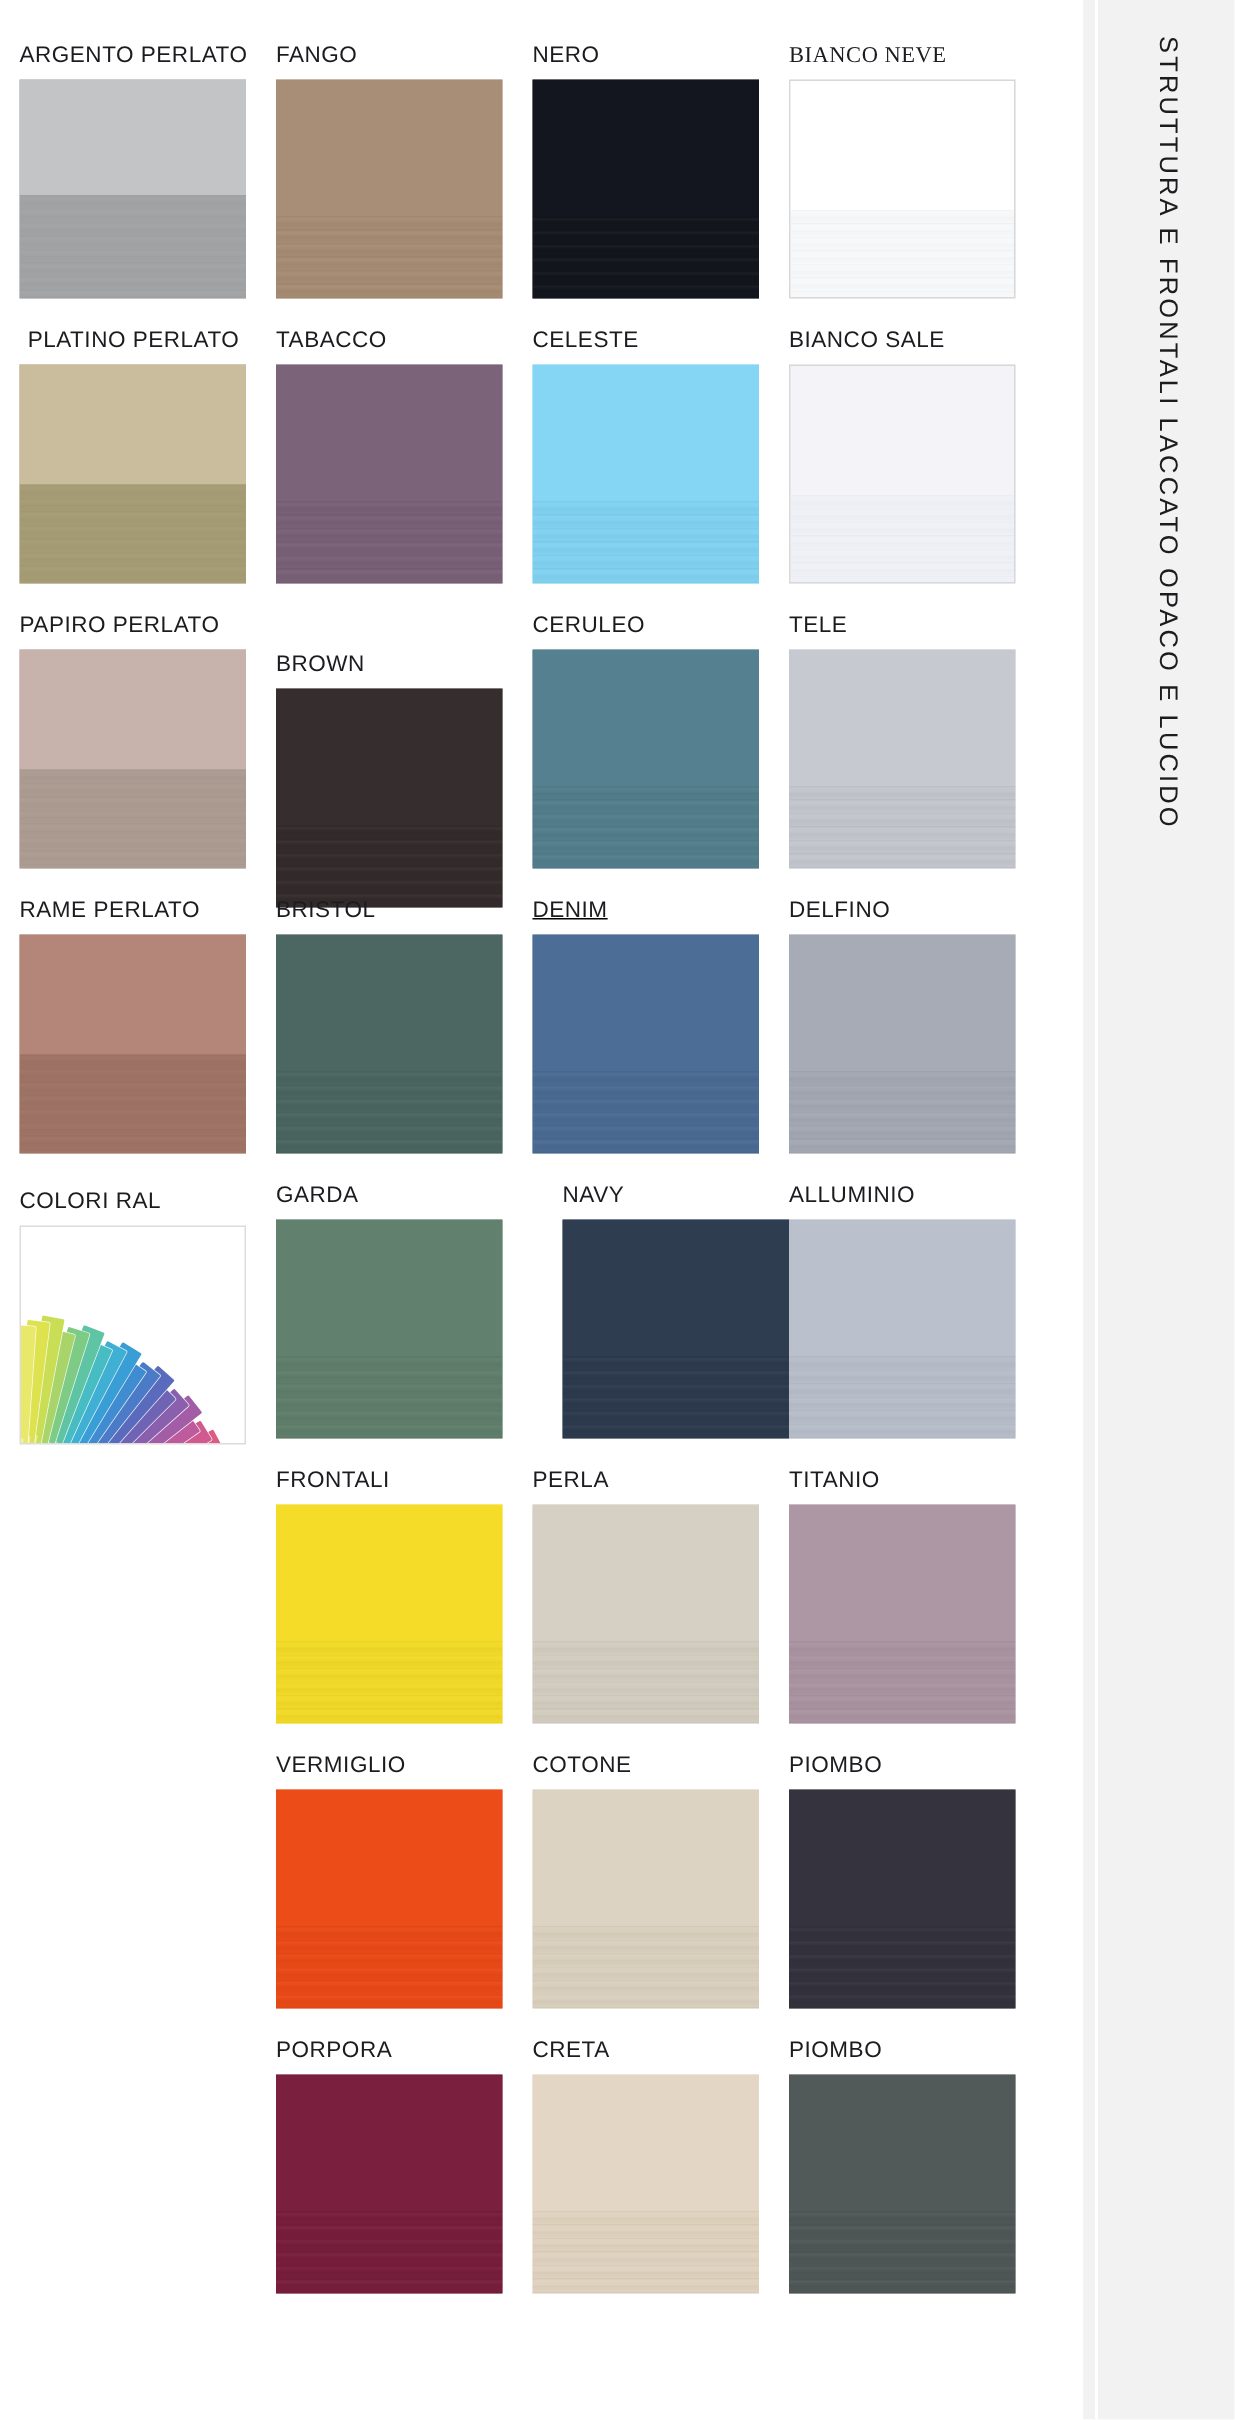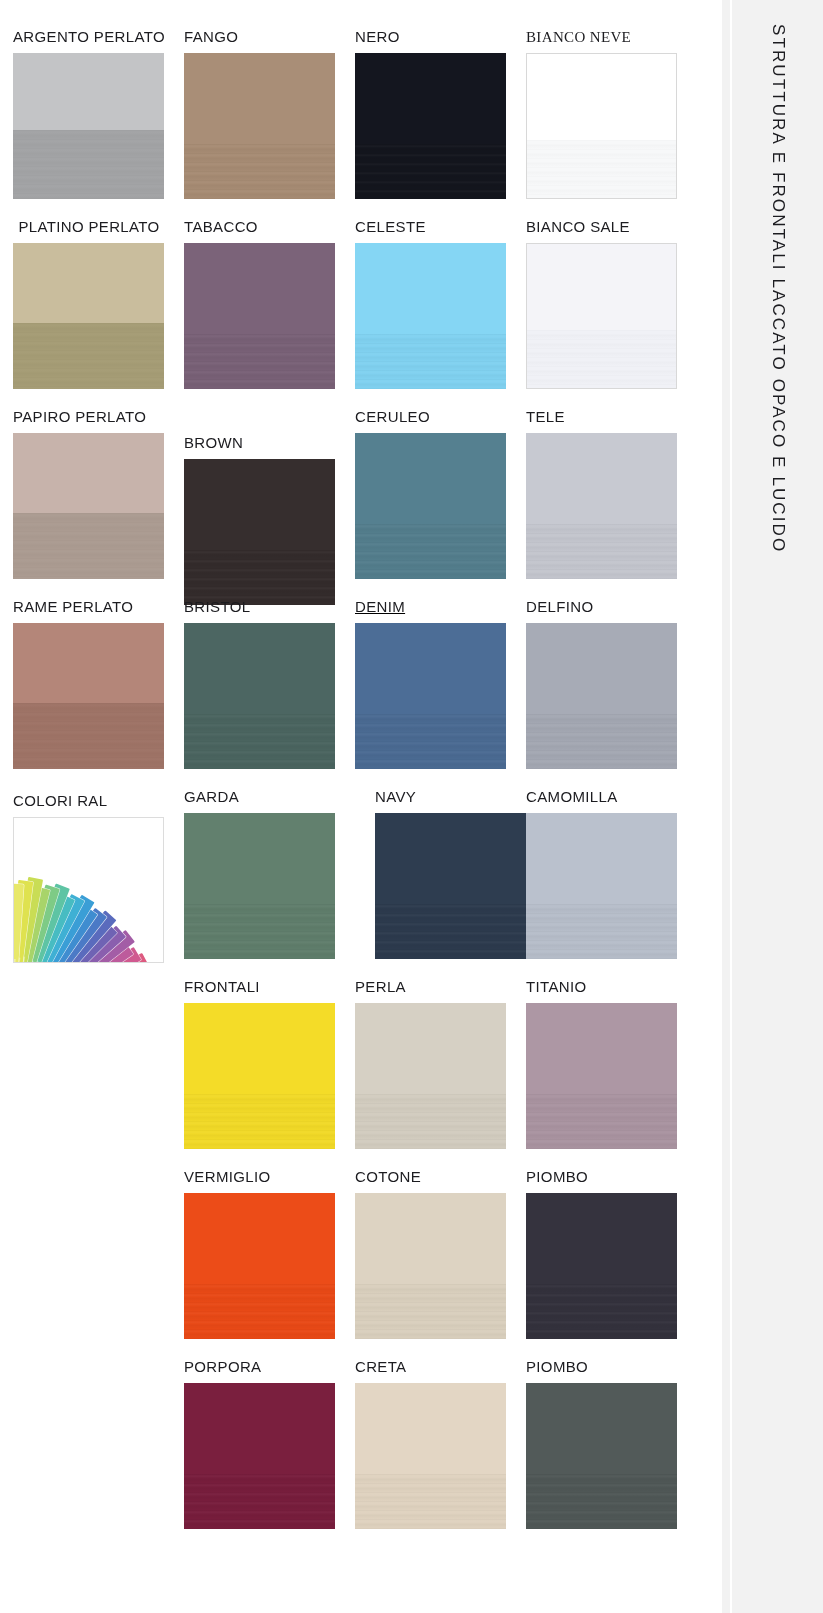--- a/index.html
+++ b/index.html
@@ -407,21 +407,21 @@
         </div>
         <div class="swatch-cell" style="top: 570px;">
           <div class="swatch-label">DELFINO</div>
           <div class="swatch-chip" style="background: rgb(163, 167, 178);">
             <div class="chip-top" style="height: 62%; background: rgb(167, 171, 182);"></div>
             <div class="chip-bottom" style="top: 62%; background: rgb(163, 167, 178);"></div>
             <div class="chip-grain" style="top: 62%;"></div>
           </div>
         </div>
         <div class="swatch-cell" style="top: 760px;">
-          <div class="swatch-label">CAMOMILLA</div>
+          <div class="swatch-label">ALLUMINIO</div>
           <div class="swatch-chip" style="background: rgb(182, 189, 201);">
             <div class="chip-top" style="height: 62%; background: rgb(186, 193, 205);"></div>
             <div class="chip-bottom" style="top: 62%; background: rgb(182, 189, 201);"></div>
             <div class="chip-grain" style="top: 62%;"></div>
           </div>
         </div>
         <div class="swatch-cell" style="top: 950px;">
           <div class="swatch-label">TITANIO</div>
           <div class="swatch-chip" style="background: rgb(169, 147, 160);">
             <div class="chip-top" style="height: 62%; background: rgb(173, 151, 164);"></div>

